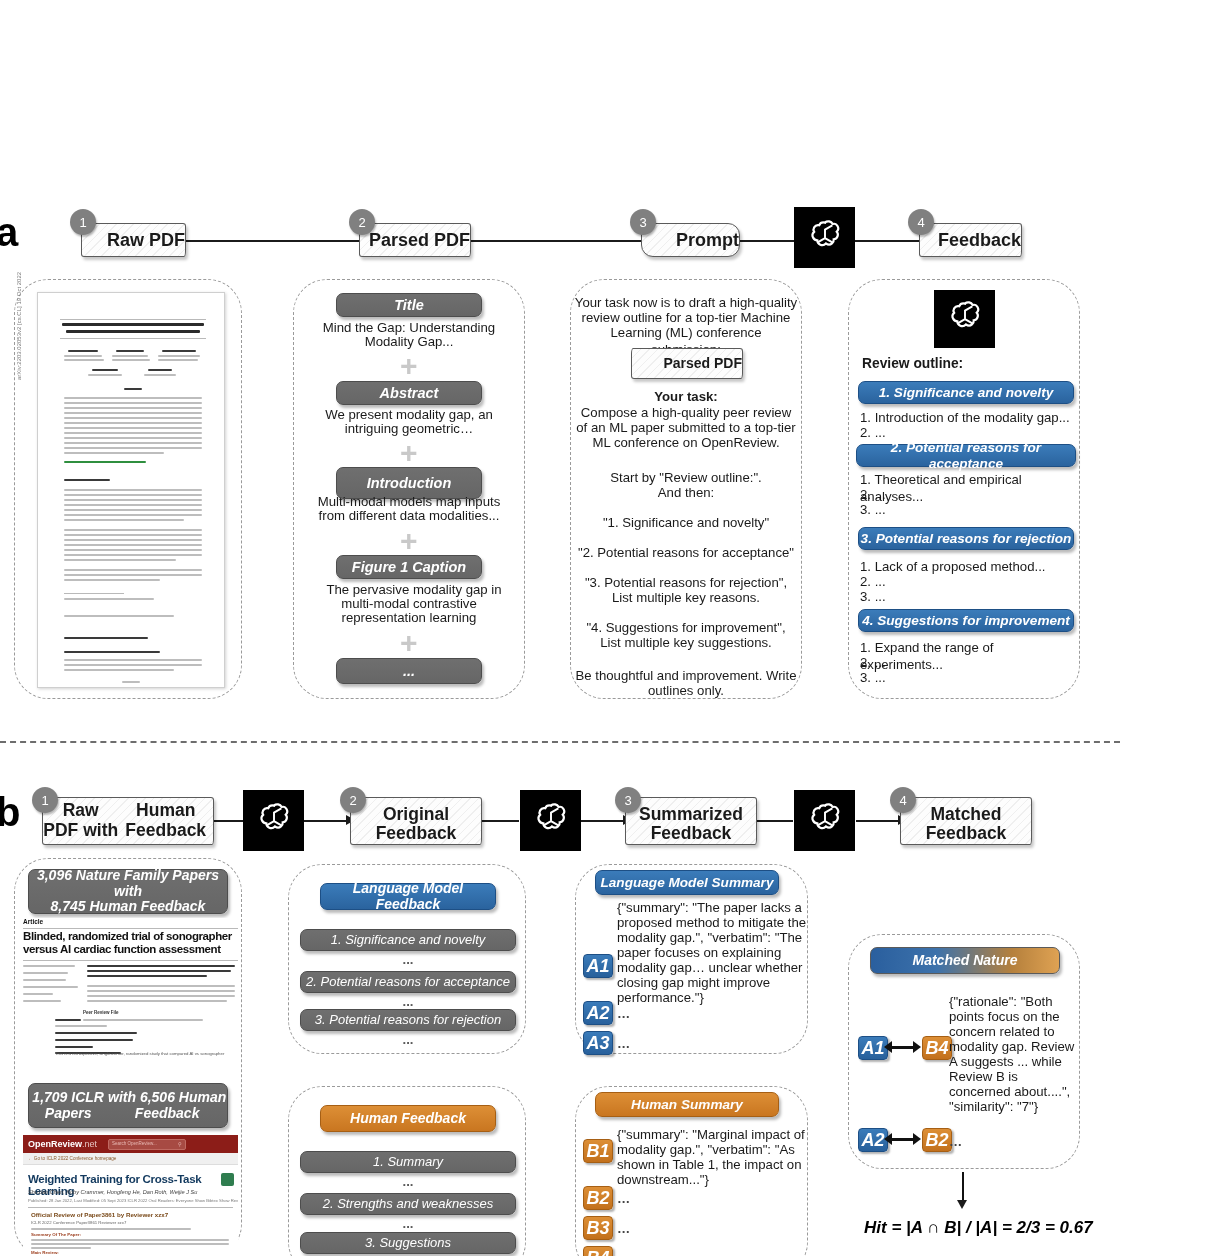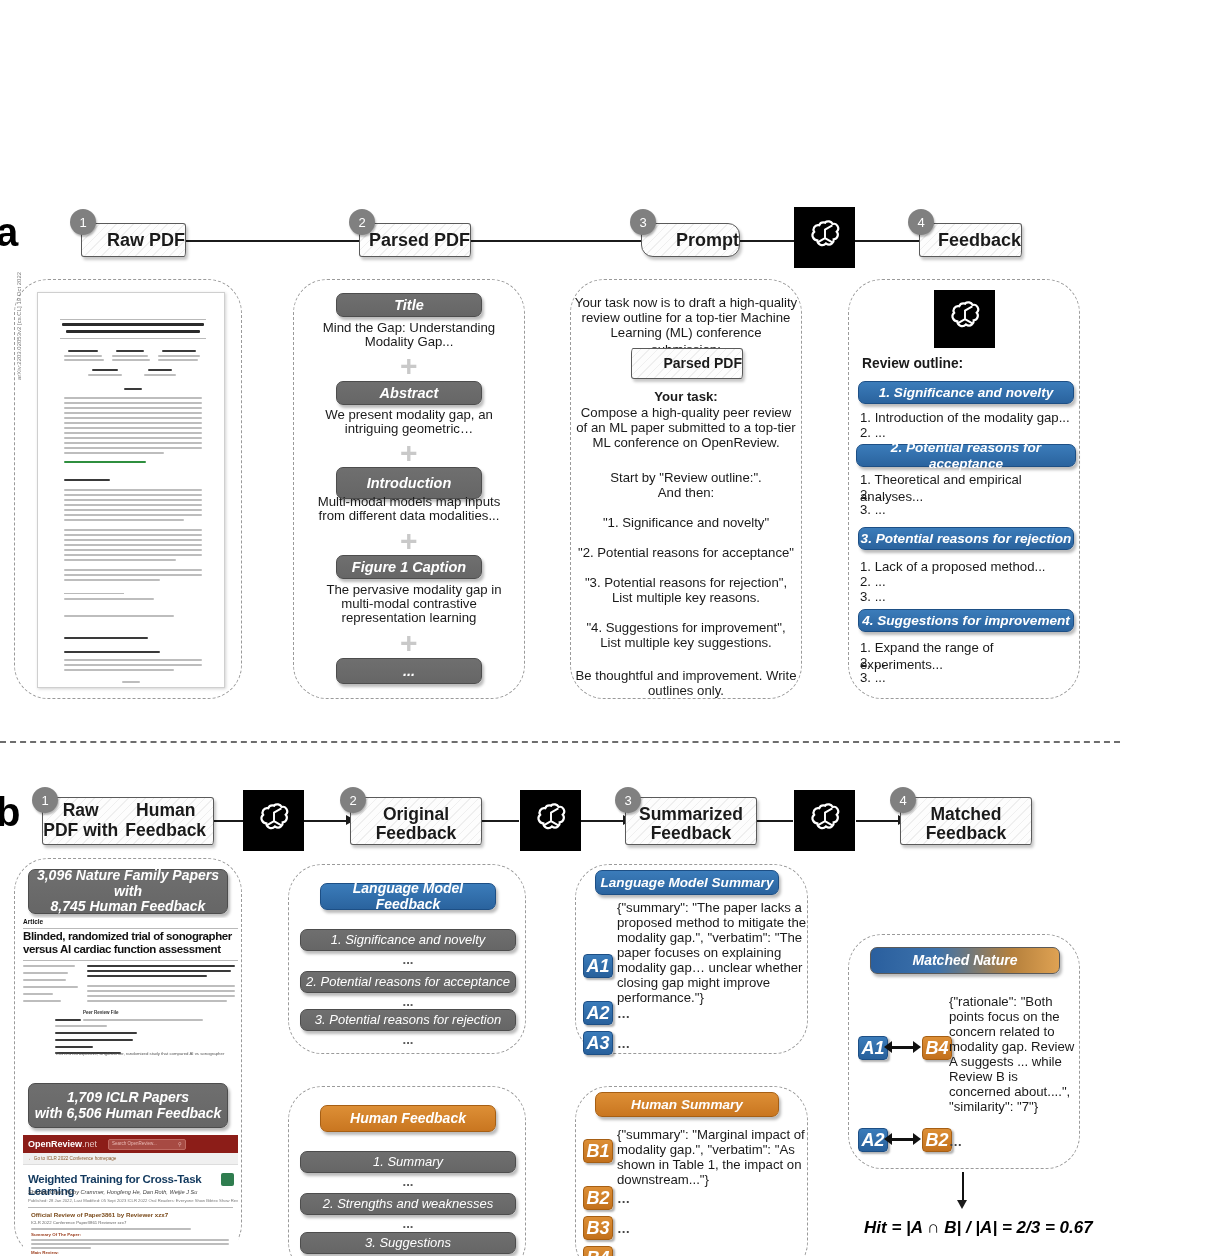--- a/index.html
+++ b/index.html
@@ -436,21 +436,21 @@
   <div class="tl dark" style="left:32px; top:101px; width:26px;"></div>
   <div class="tl light" style="left:60px; top:101px; width:120px;"></div>
   <div class="tl light" style="left:32px; top:107px; width:52px;"></div>
   <div class="tl dark" style="left:32px; top:114px; width:82px;"></div>
   <div class="tl dark" style="left:32px; top:121px; width:78px;"></div>
   <div class="tl dark" style="left:32px; top:128px; width:38px;"></div>
   <div class="tl dark" style="left:32px; top:134px; width:66px;"></div>
 </div>
 <div class="abs" style="left:55px; top:1051px; font-size:4.3px; color:#555; white-space:nowrap;">This is a retrospective, single-center, randomized study that compared AI vs sonographer</div>
 
-<div class="pill gray" style="left:28px; top:1083px; width:200px; height:45px; font-size:14px; flex-direction:column;">
+<div class="pill gray" style="left:28px; top:1083px; width:200px; height:45px; font-size:14px; flex-direction:row;">
   <span>1,709 ICLR Papers</span>
   <span>with 6,506 Human Feedback</span>
 </div>
 
 <div class="paper-thumb" style="left:23px; top:1135px; width:215px; height:121px; border:none; box-shadow:none;">
   <div class="or-bar" style="left:0px; top:0px; width:215px; height:18px;"></div>
   <div class="or-logo" style="left:5px; top:4px; font-size:9px;">
     <span>OpenReview</span><span style="color:#e6c4c1; font-weight:normal;">.net</span>
   </div>
   <div class="abs" style="left:85px; top:4px; width:78px; height:11px; background:#a74a43; border:1px solid #c06a62; border-radius:2px;"></div>

